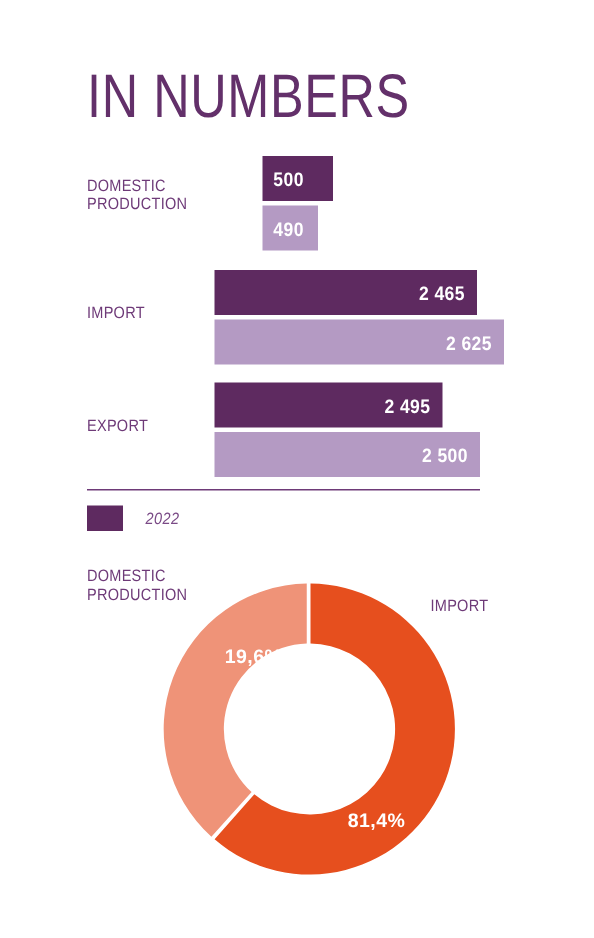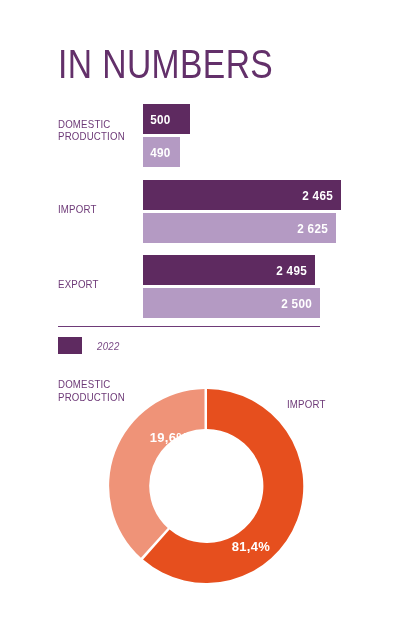--- a/index.html
+++ b/index.html
@@ -96,21 +96,21 @@
     transform: scaleX(0.9);
     transform-origin: right center;
     white-space: nowrap;
   }
   .bar-row.small .bar-value {
     padding-right: 0;
     padding-left: 8px;
     margin-right: auto;
     transform-origin: left center;
   }
-  .bar-row.small { justify-content: center; }
+  .bar-row.small { justify-content: center; margin-left: 32px; }
 
   
   .legend-divider {
     position: absolute;
     left: 58px;
     top: 326px;
     width: 262px;
     height: 1px;
     background: #6E3A78;
   }
@@ -203,31 +203,31 @@
       <div class="bar-row dark small r0" style="width:47px">
         <span class="bar-value">500</span>
       </div>
       <div class="bar-row light small r1" style="width:37px">
         <span class="bar-value">490</span>
       </div>
     </div>
 
     <div class="bar-group g1">
       <div class="bar-category-label">IMPORT</div>
-      <div class="bar-row dark r0" style="width:198px">
+      <div class="bar-row dark r0" style="width:175px">
         <span class="bar-value">2 465</span>
       </div>
       <div class="bar-row light r1" style="width:193px">
         <span class="bar-value">2 625</span>
       </div>
     </div>
 
     <div class="bar-group g2">
       <div class="bar-category-label">EXPORT</div>
-      <div class="bar-row dark r0" style="width:172px">
+      <div class="bar-row dark r0" style="width:152px">
         <span class="bar-value">2 495</span>
       </div>
       <div class="bar-row light r1" style="width:177px">
         <span class="bar-value">2 500</span>
       </div>
     </div>
   </div>
 
   <div class="legend-divider"></div>
   <div class="legend">

